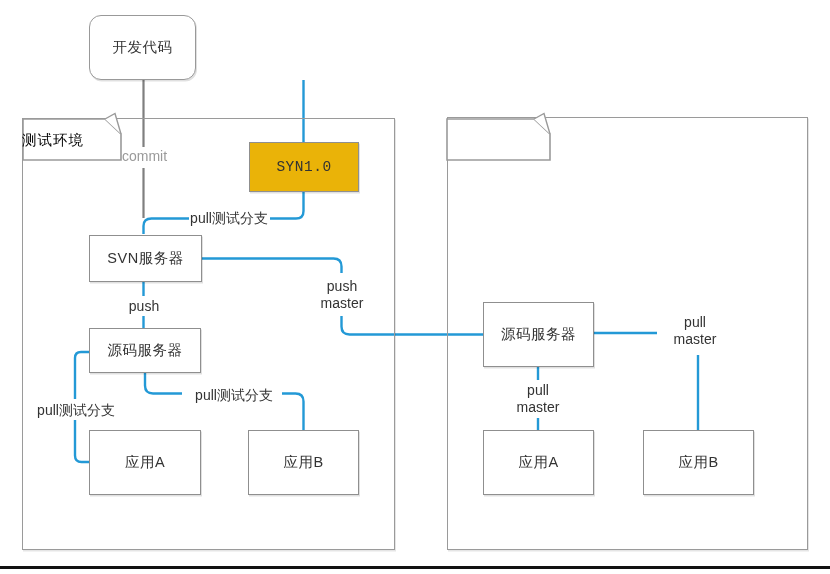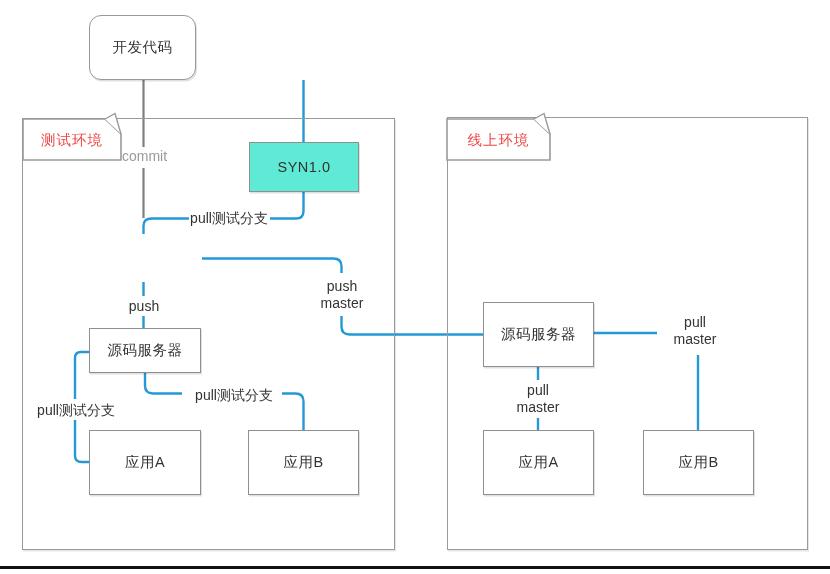--- a/index.html
+++ b/index.html
@@ -5,26 +5,26 @@
   html,body{margin:0;padding:0;background:#fff;}
   body{font-family:"Liberation Sans","DejaVu Sans",sans-serif;}
   #canvas{position:relative;width:830px;height:574px;background:#fff;overflow:hidden;padding-left:8px;}
   .node{position:absolute;display:flex;align-items:center;justify-content:center;
         background:#fff;border:1.6px solid #8f8f8f;box-sizing:border-box;
         font-size:14.5px;color:#333;letter-spacing:.5px;
         box-shadow:1px 1.5px 0 rgba(0,0,0,0.12);}
   .rounded{border-radius:12px;border-color:#999;}
   .container-box{position:absolute;border:1.6px solid #9a9a9a;box-sizing:border-box;
         background:transparent;box-shadow:1px 1.5px 0 rgba(0,0,0,0.10);}
-  .yellow{background:#5eead4;border-color:#8f8f8f;}
+  .yellow{background:#eab308;border-color:#8f8f8f;font-family:Liberation Mono, monospace;}
   .edge-label{position:absolute;font-size:14px;color:#333;text-align:center;background:#fff;
         line-height:16px;}
   .two-line{white-space:pre-line;line-height:16.5px;}
   .muted{color:#9a9a9a;background:transparent;text-align:left;}
-  .note-label{position:absolute;font-size:14.5px;color:#ef4444;text-align:center;letter-spacing:1px;}
+  .note-label{position:absolute;font-size:14.5px;color:#000000;letter-spacing:1px;}
   .note-svg{position:absolute;overflow:visible;}
   #wires{position:absolute;left:0;top:0;pointer-events:none;}
   #bottom-rule{position:absolute;left:0;top:566px;width:830px;height:2.6px;background:#111;}
 </style>
 </head>
 <body>
 
 <div id="canvas">
 
   <svg id="wires" width="830" height="574" viewBox="0 0 830 574">
@@ -59,23 +59,23 @@
   <svg class="note-svg" style="left:22px;top:112px;" width="100" height="50" viewBox="0 0 100 50">
     <path d="M1,7 H83 L99,22 V48 H1 Z" fill="#fff" stroke="#9a9a9a" stroke-width="1.6"></path>
     <path d="M83,7 L93,1.5 L99,22" fill="#fff" stroke="#9a9a9a" stroke-width="1.4"></path>
   </svg>
   <div class="note-label" style="left:22px;top:131px;width:100px;">测试环境</div>
 
   <svg class="note-svg" style="left:446px;top:112px;" width="105" height="50" viewBox="0 0 105 50">
     <path d="M1,7 H88 L104,22 V48 H1 Z" fill="#fff" stroke="#9a9a9a" stroke-width="1.6"></path>
     <path d="M88,7 L98,1.5 L104,22" fill="#fff" stroke="#9a9a9a" stroke-width="1.4"></path>
   </svg>
-  <div class="note-label" style="left:446px;top:131px;width:105px;">线上环境</div>
 
   <div class="node yellow" style="left:249px;top:142px;width:110px;height:50px;">SYN1.0</div>
+  <div class="node" style="left:89px;top:235px;width:113px;height:47px;">SVN服务器</div>
   <div class="node" style="left:89px;top:328px;width:112px;height:45px;">源码服务器</div>
   <div class="node" style="left:89px;top:430px;width:112px;height:65px;">应用A</div>
   <div class="node" style="left:248px;top:430px;width:111px;height:65px;">应用B</div>
 
   <div class="node" style="left:483px;top:302px;width:111px;height:65px;">源码服务器</div>
   <div class="node" style="left:483px;top:430px;width:111px;height:65px;">应用A</div>
   <div class="node" style="left:643px;top:430px;width:111px;height:65px;">应用B</div>
 
   <div class="edge-label muted" style="left:122px;top:148px;width:70px;">commit</div>
   <div class="edge-label" style="left:189px;top:210px;width:80px;">pull测试分支</div>

